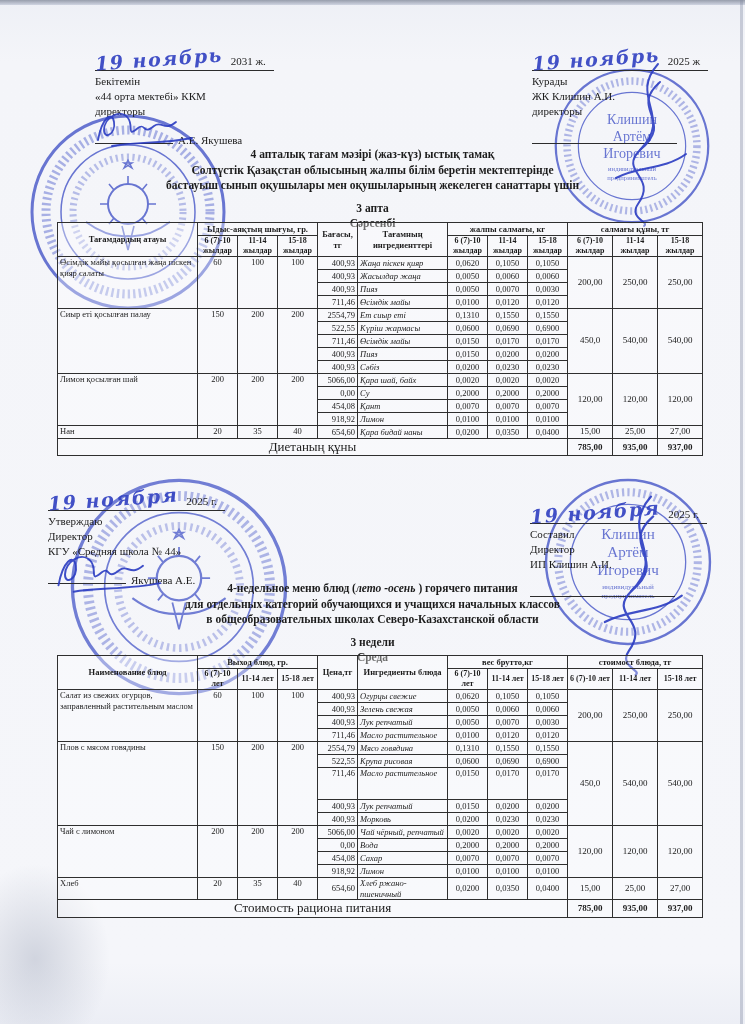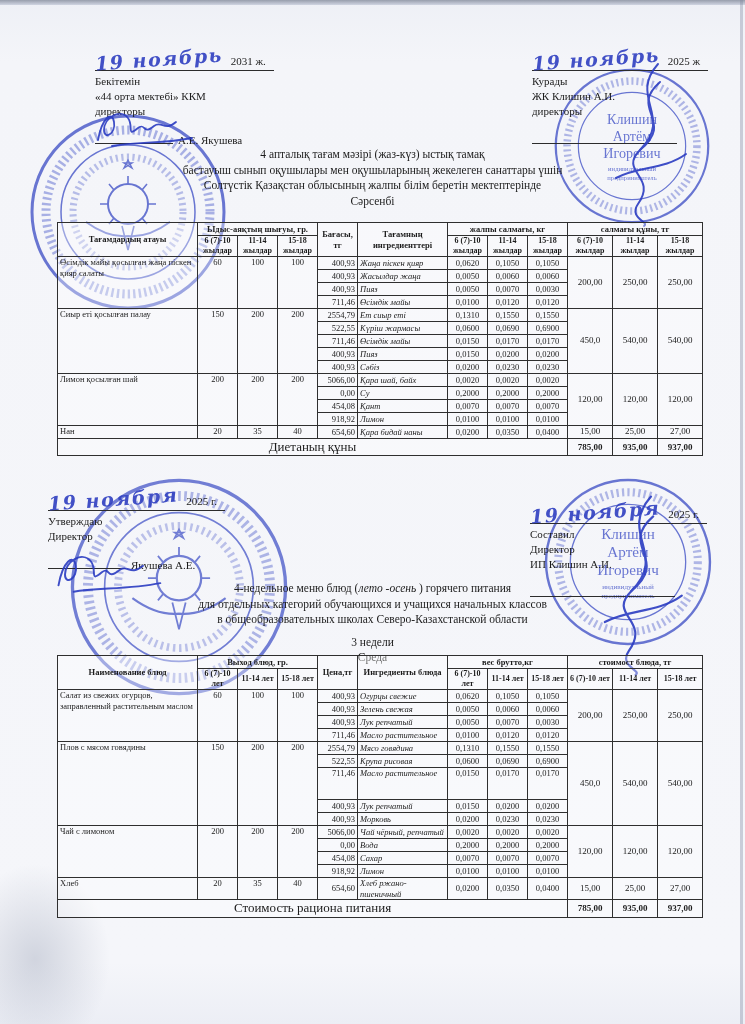--- a/index.html
+++ b/index.html
@@ -14,21 +14,21 @@
   .abs{position:absolute;}
   .blk{font-size:11px;line-height:15px;}
   .date-row{border-bottom:1px solid #2c2c2c;width:max-content;padding:0 8px 1px 0;margin-bottom:3px;white-space:nowrap;}
   .hand{font-family:"DejaVu Serif",serif;font-style:italic;font-weight:bold;color:#3343c2;
         font-size:19px;line-height:12px;letter-spacing:1.5px;display:inline-block;
         transform:rotate(-4deg);position:relative;top:1px;margin-right:8px;opacity:.92;}
   .date-suffix{font-size:11px;}
   .sig-row{margin-top:14px;white-space:nowrap;}
   .sig-line{display:inline-block;width:78px;border-bottom:1px solid #2c2c2c;height:10px;margin-right:5px;}
   .sig-line.wide{width:145px;}
-  .titles{left:0;right:0;text-align:center;font-weight:normal;font-size:11.5px;line-height:15.5px;}
+  .titles{left:0;right:0;text-align:center;font-weight:bold;font-size:11.5px;line-height:15.5px;}
   .titles .wk{margin-top:7px;}
   
   .stamp{color:#4656c8;opacity:.8;}
   .stamp svg{width:100%;height:100%;}
   .ink{color:#2b3cc2;opacity:.9;}
   .stamp text{fill:#4656c8;font-family:"Liberation Serif",serif;}
   
   table.menu{border-collapse:collapse;table-layout:fixed;width:645px;background:rgba(255,255,255,.35);
              font-size:8.5px;border:1.6px solid #262626;}
   table.menu th,table.menu td{border:1px solid #2f2f2f;padding:0 2px;line-height:1.25;overflow:hidden;}
@@ -115,22 +115,23 @@
   <div class="abs ink" style="left:598px;top:58px;width:100px;height:170px;">
     <svg viewBox="0 0 100 170" fill="none" stroke="currentColor" stroke-width="2" stroke-linecap="round">
       <path d="M60 6 C30 40 76 58 42 92 C20 114 60 118 40 146 C30 160 52 164 46 168"></path>
       <path d="M42 92 C78 62 30 52 62 24"></path>
       <path d="M18 120 C40 108 66 112 88 96"></path>
     </svg>
   </div>
 
   <div class="abs titles" style="top:147px;">
     <div>4 апталық тағам мәзірі (жаз-күз) ыстық тамақ</div>
+    <div>Солтүстік Қазақстан облысының жалпы білім беретін мектептерінде</div>
     <div>бастауыш сынып оқушылары мен оқушыларының жекелеген санаттары үшін</div>
-    <div>Солтүстік Қазақстан облысының жалпы білім беретін мектептерінде</div>
+    <div class="wk">3 апта</div>
     <div>Сәрсенбі</div>
   </div>
 
   <div class="abs" style="left:57px;top:222px;" id="table-kz">
       <table class="menu">
         <colgroup>
           <col style="width: 140px;">
           <col style="width: 40px;">
           <col style="width: 40px;">
           <col style="width: 40px;">
@@ -311,20 +312,21 @@
       <path d="M94 114 l6 24 6 -24" stroke-width="1.6"></path>
       <path d="M96 56 l4 -8 4 8 -8 -5 h8 z" stroke-width="1.4"></path>
     </svg>
   </div>
   <div class="abs blk" style="left:48px;top:492px;width:250px;">
     <div class="date-row">
       <span class="hand">19 ноября</span><span class="date-suffix">2025 г.</span>
     </div>
     <div>Утверждаю</div>
     <div>Директор</div>
+    <div>КГУ «Средняя школа № 44»</div>
     <div class="sig-row">
       <span class="sig-line"></span><span>Якушева А.Е.</span>
     </div>
   </div>
   <div class="abs ink" style="left:52px;top:542px;width:130px;height:52px;">
     <svg viewBox="0 0 120 52" fill="none" stroke="currentColor" stroke-width="1.8" stroke-linecap="round">
       <path d="M6 40 C10 18 20 10 22 22 C24 34 12 40 12 30 C12 18 28 8 36 18 C42 26 34 38 46 28 C54 22 50 36 62 26 C70 20 72 32 84 22"></path>
       <path d="M20 46 C40 42 70 44 100 38"></path>
     </svg>
   </div>

